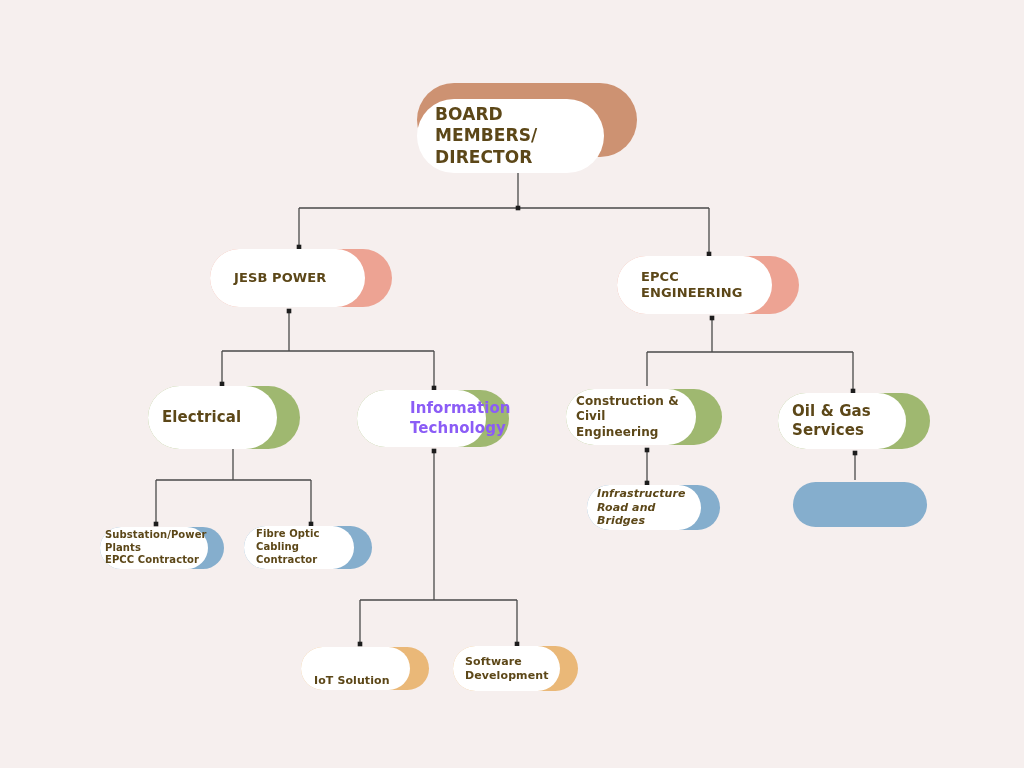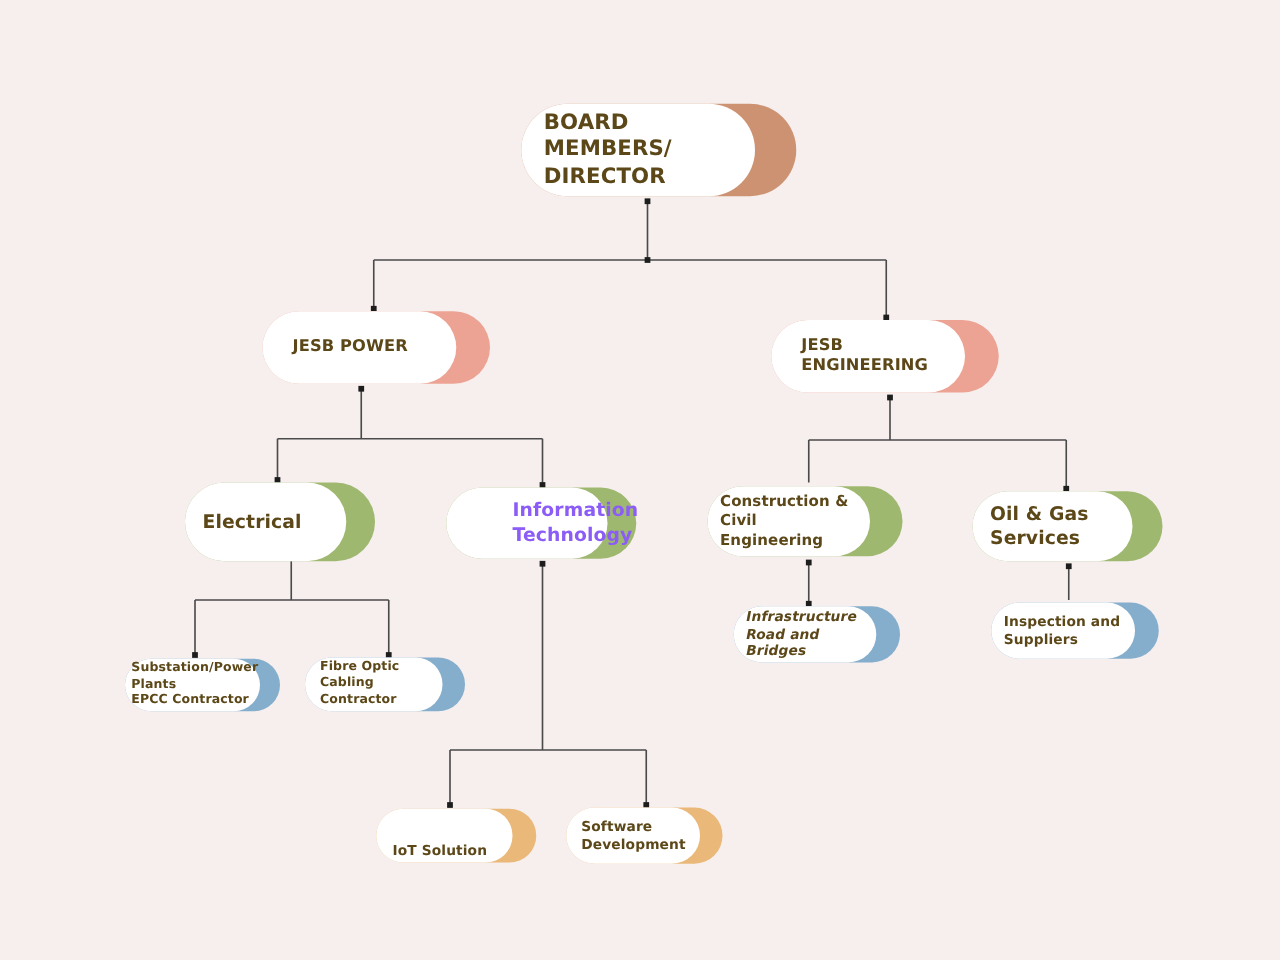--- a/index.html
+++ b/index.html
@@ -104,35 +104,35 @@
       </g>
       <g>
         <path d="M 855 452 L 855 480" stroke="#4a4a4a" stroke-width="1.3" fill="none"></path>
         <rect x="852.7" y="450.7" width="4.6" height="4.6" fill="#1d1d1d"></rect>
       </g>
     </svg>
 
   <div id="node-layer">
       <div class="node" style="left: 417px; top: 83px; width: 220px; height: 74px;">
         <div class="node-accent" style="background: rgb(205, 146, 114);"></div>
-        <div class="node-body" style="width: 187px; padding-left: 18px; padding-right: 4px;">
+        <div class="node-body" style="width: 187px; padding-left: 18px; padding-right: 4px; margin-top: 16px;">
           <div class="node-label" style="font-size: 17px; color: rgb(92, 71, 24);">BOARD MEMBERS/
 DIRECTOR</div>
         </div>
       </div>
       <div class="node" style="left: 210px; top: 249px; width: 182px; height: 58px;">
         <div class="node-accent" style="background: rgb(237, 163, 147);"></div>
         <div class="node-body" style="width: 155px; padding-left: 24px; padding-right: 4px;">
           <div class="node-label" style="font-size: 13px; color: rgb(92, 71, 24);">JESB POWER</div>
         </div>
       </div>
       <div class="node" style="left: 617px; top: 256px; width: 182px; height: 58px;">
         <div class="node-accent" style="background: rgb(237, 163, 147);"></div>
         <div class="node-body" style="width: 155px; padding-left: 24px; padding-right: 4px;">
-          <div class="node-label" style="font-size: 13px; color: rgb(92, 71, 24);">JESB ENGINEERING</div>
+          <div class="node-label" style="font-size: 13px; color: rgb(92, 71, 24);">EPCC ENGINEERING</div>
         </div>
       </div>
       <div class="node" style="left: 148px; top: 386px; width: 152px; height: 63px;">
         <div class="node-accent" style="background: rgb(159, 184, 112);"></div>
         <div class="node-body" style="width: 129px; padding-left: 14px; padding-right: 4px;">
           <div class="node-label" style="font-size: 15px; color: rgb(92, 71, 24);">Electrical</div>
         </div>
       </div>
       <div class="node" style="left: 357px; top: 390px; width: 152px; height: 57px;">
         <div class="node-accent" style="background: rgb(159, 184, 112);"></div>
@@ -185,20 +185,16 @@
       </div>
       <div class="node" style="left: 587px; top: 485px; width: 133px; height: 45px;">
         <div class="node-accent" style="background: rgb(133, 174, 205);"></div>
         <div class="node-body" style="width: 114px; padding-left: 10px; padding-right: 4px;">
           <div class="node-label" style="font-size: 11px; color: rgb(92, 71, 24); font-style: italic;">Infrastructure
 Road and Bridges</div>
         </div>
       </div>
       <div class="node" style="left: 793px; top: 482px; width: 134px; height: 45px;">
         <div class="node-accent" style="background: rgb(133, 174, 205);"></div>
-        <div class="node-body" style="width: 115px; padding-left: 10px; padding-right: 4px;">
-          <div class="node-label" style="font-size: 11px; color: rgb(92, 71, 24);">Inspection and
-Suppliers</div>
-        </div>
       </div>
     </div>
 
 </div>
 
 </body></html>

